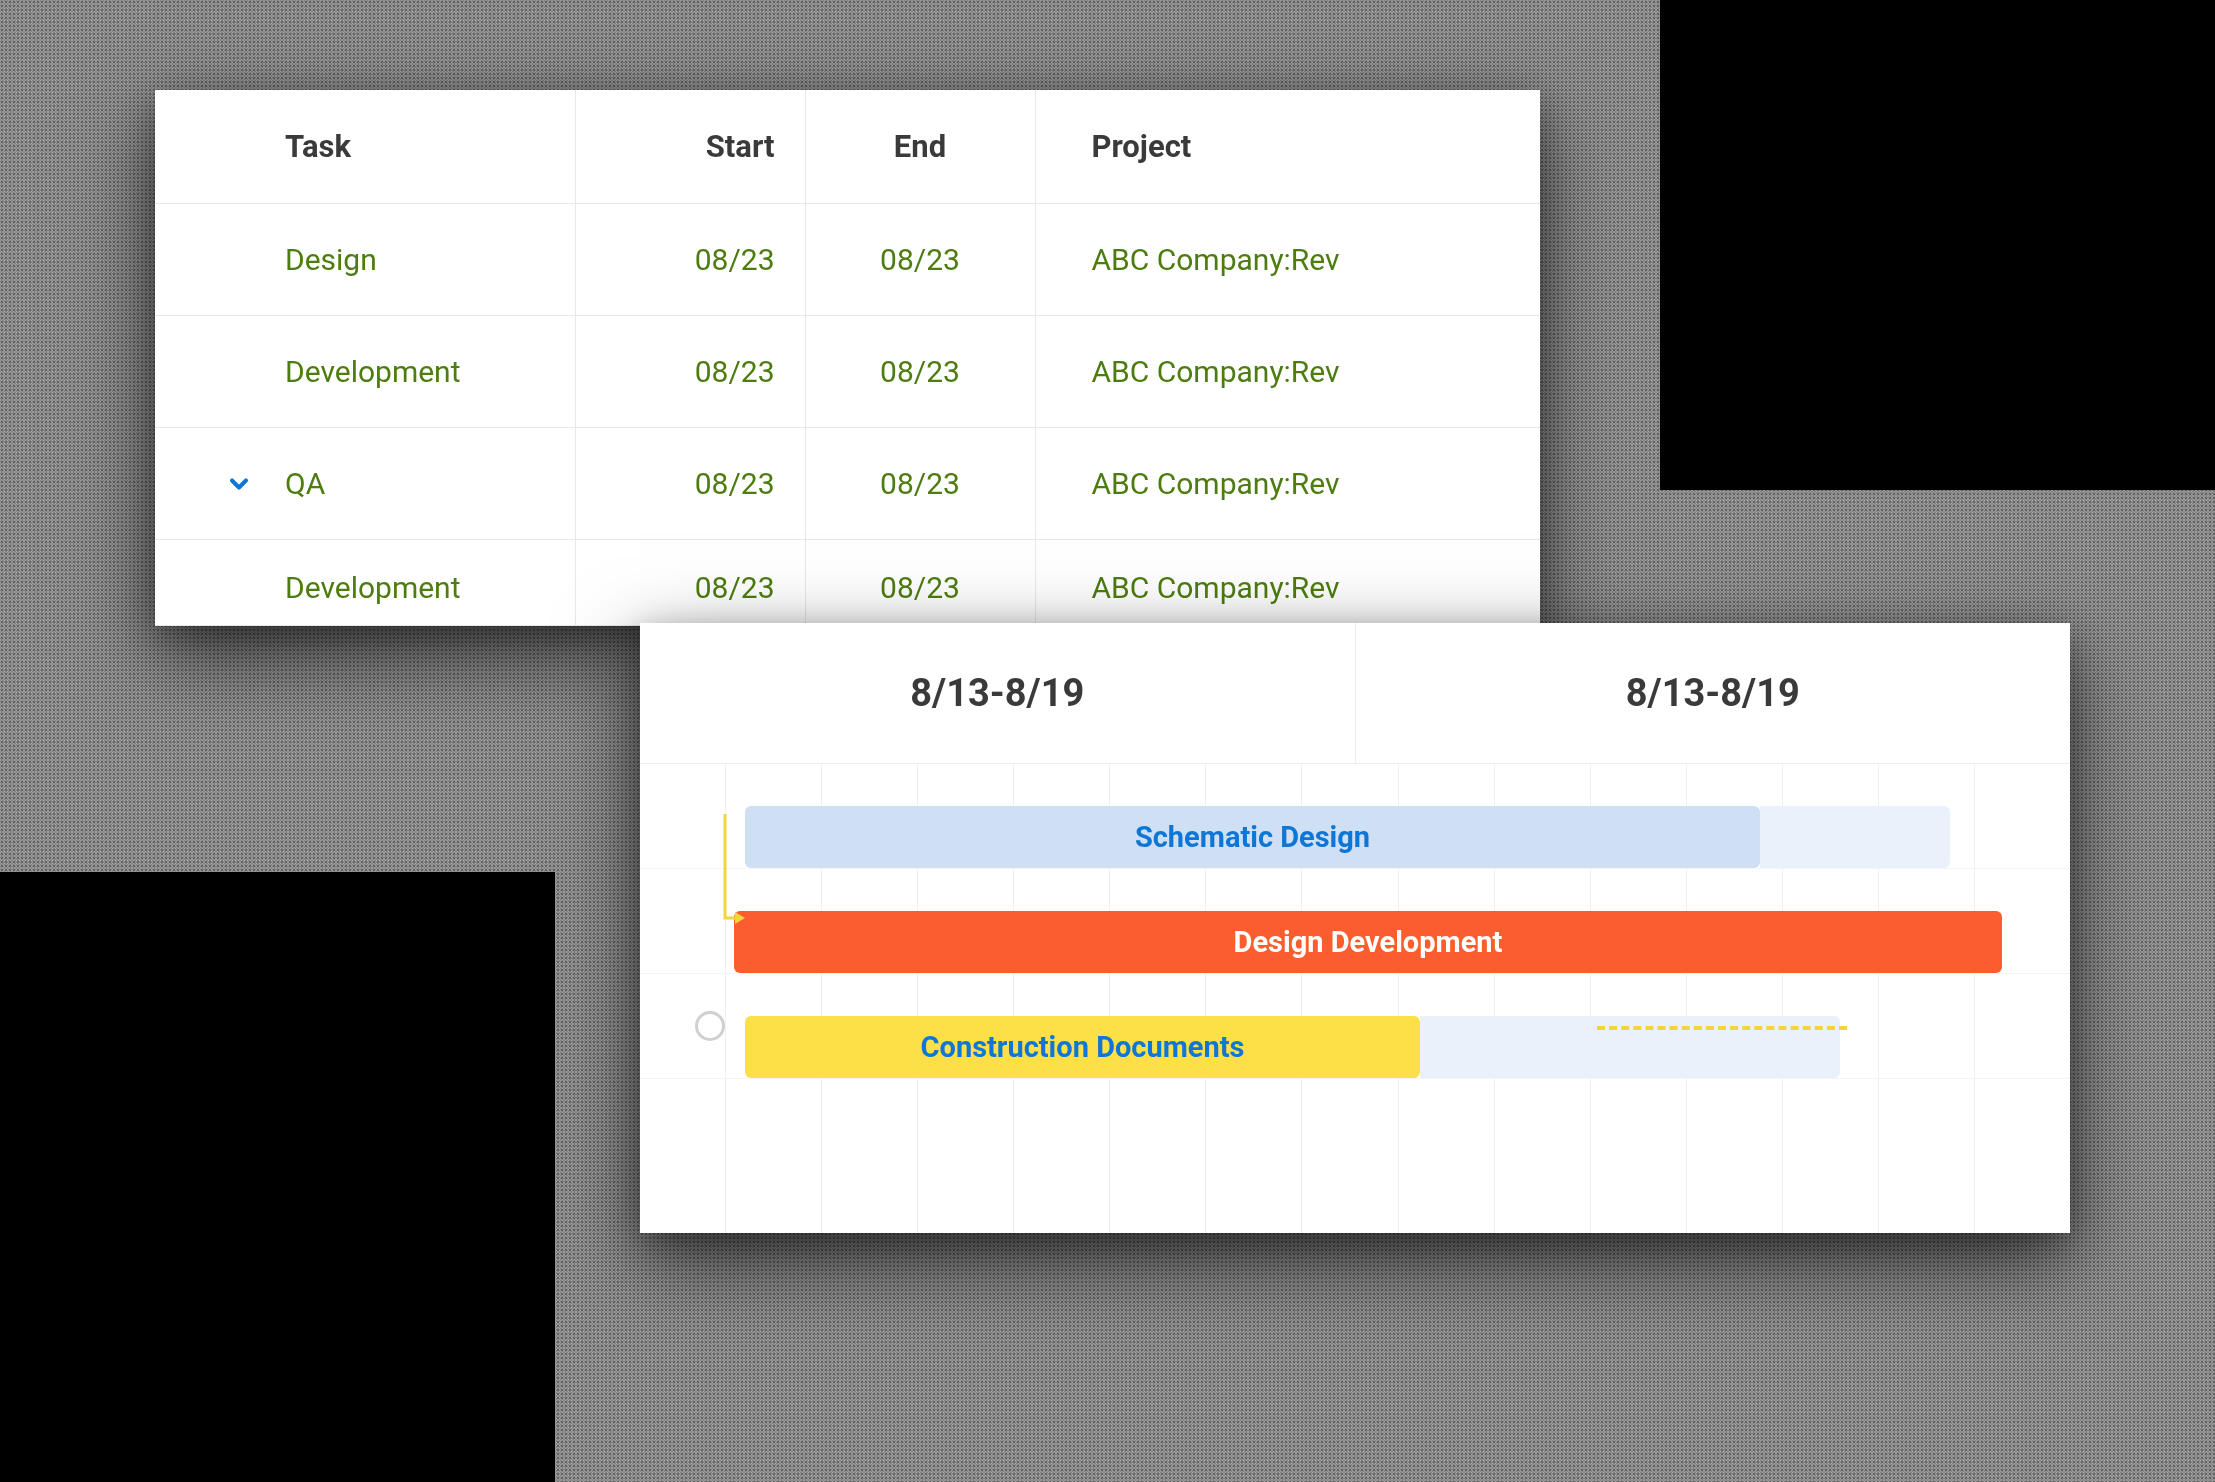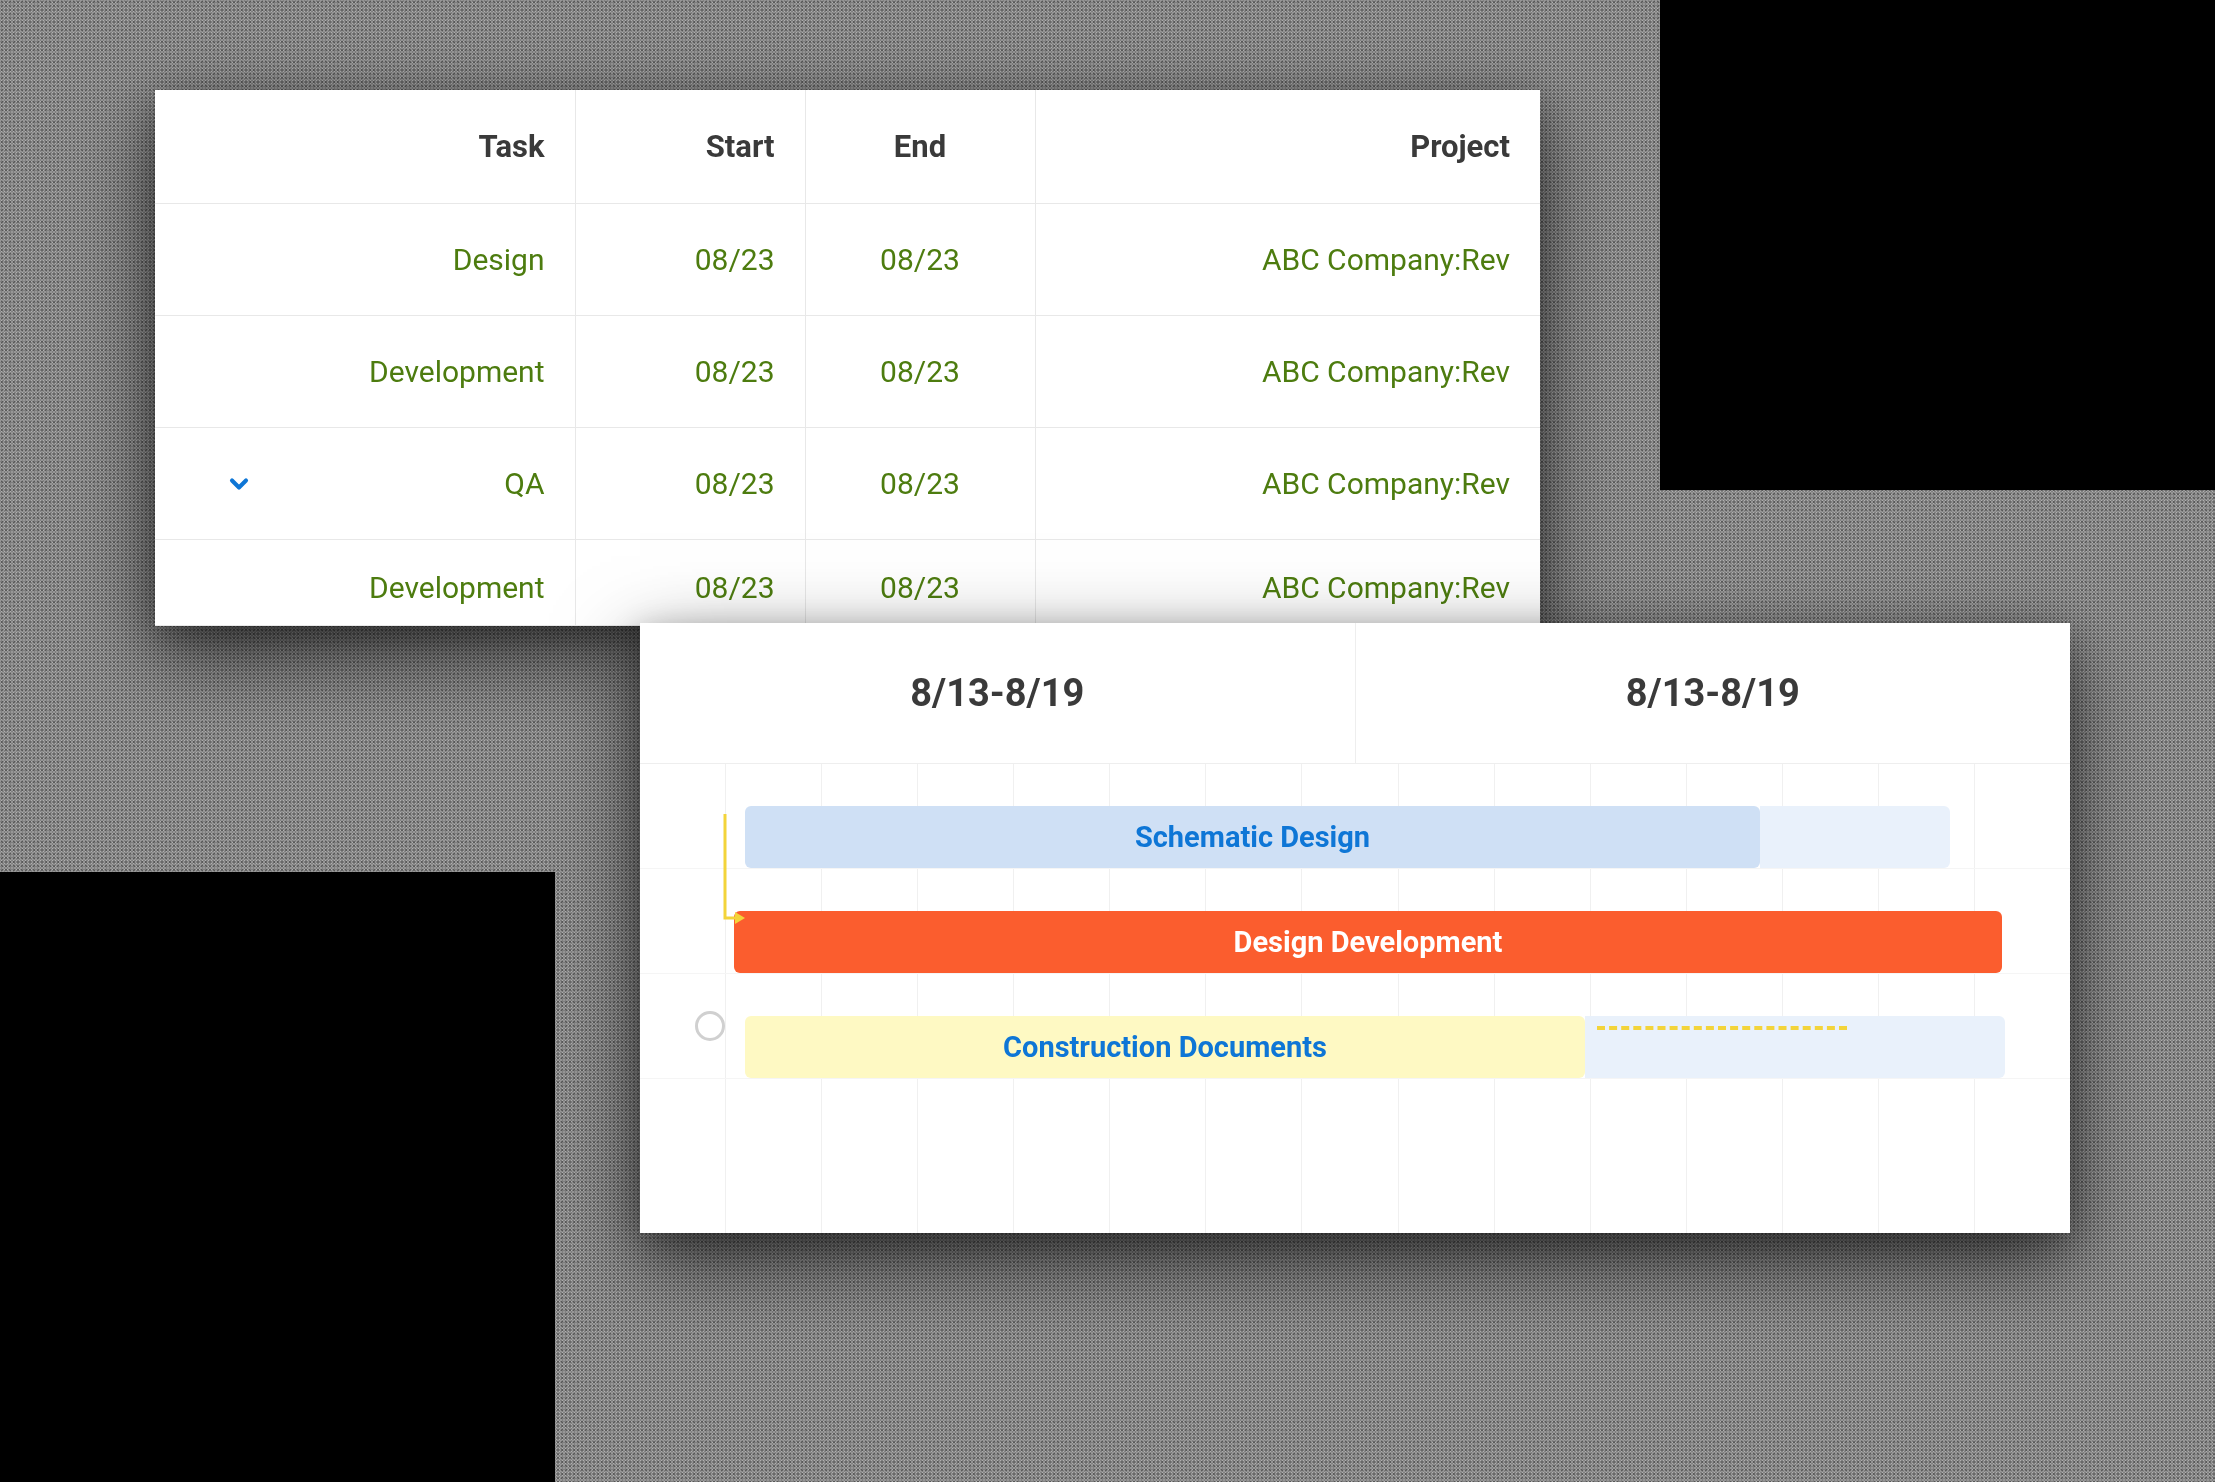--- a/index.html
+++ b/index.html
@@ -59,21 +59,21 @@
       padding: 0;
     }
 
     .task-table {
       width: 100%;
       border-collapse: collapse;
     }
 
     .task-table th,
     .task-table td {
-      text-align: right;
+      text-align: left;
       padding: 38px 30px;
       border-bottom: 1px solid #e8e8e8;
       border-right: 1px solid #e8e8e8;
       font-size: 30px;
       color: #4a4a4a;
       position: relative;
     }
 
     .task-table th {
       font-weight: 700;
@@ -224,22 +224,22 @@
 
     .gantt-bar.design-dev {
       left: 94px;
       width: 1268px;
       background-color: #fb5d2e;
       color: #fff;
     }
 
     .gantt-bar.construction {
       left: 105px;
-      width: 840px;
-      background-color: #fef9c3;
+      width: 675px;
+      background-color: #fde047;
       color: #0e76d6;
     }
 
     .gantt-bar.construction::after {
       content: '';
       position: absolute;
       left: 100%;
       top: 0;
       width: 420px;
       height: 100%;

